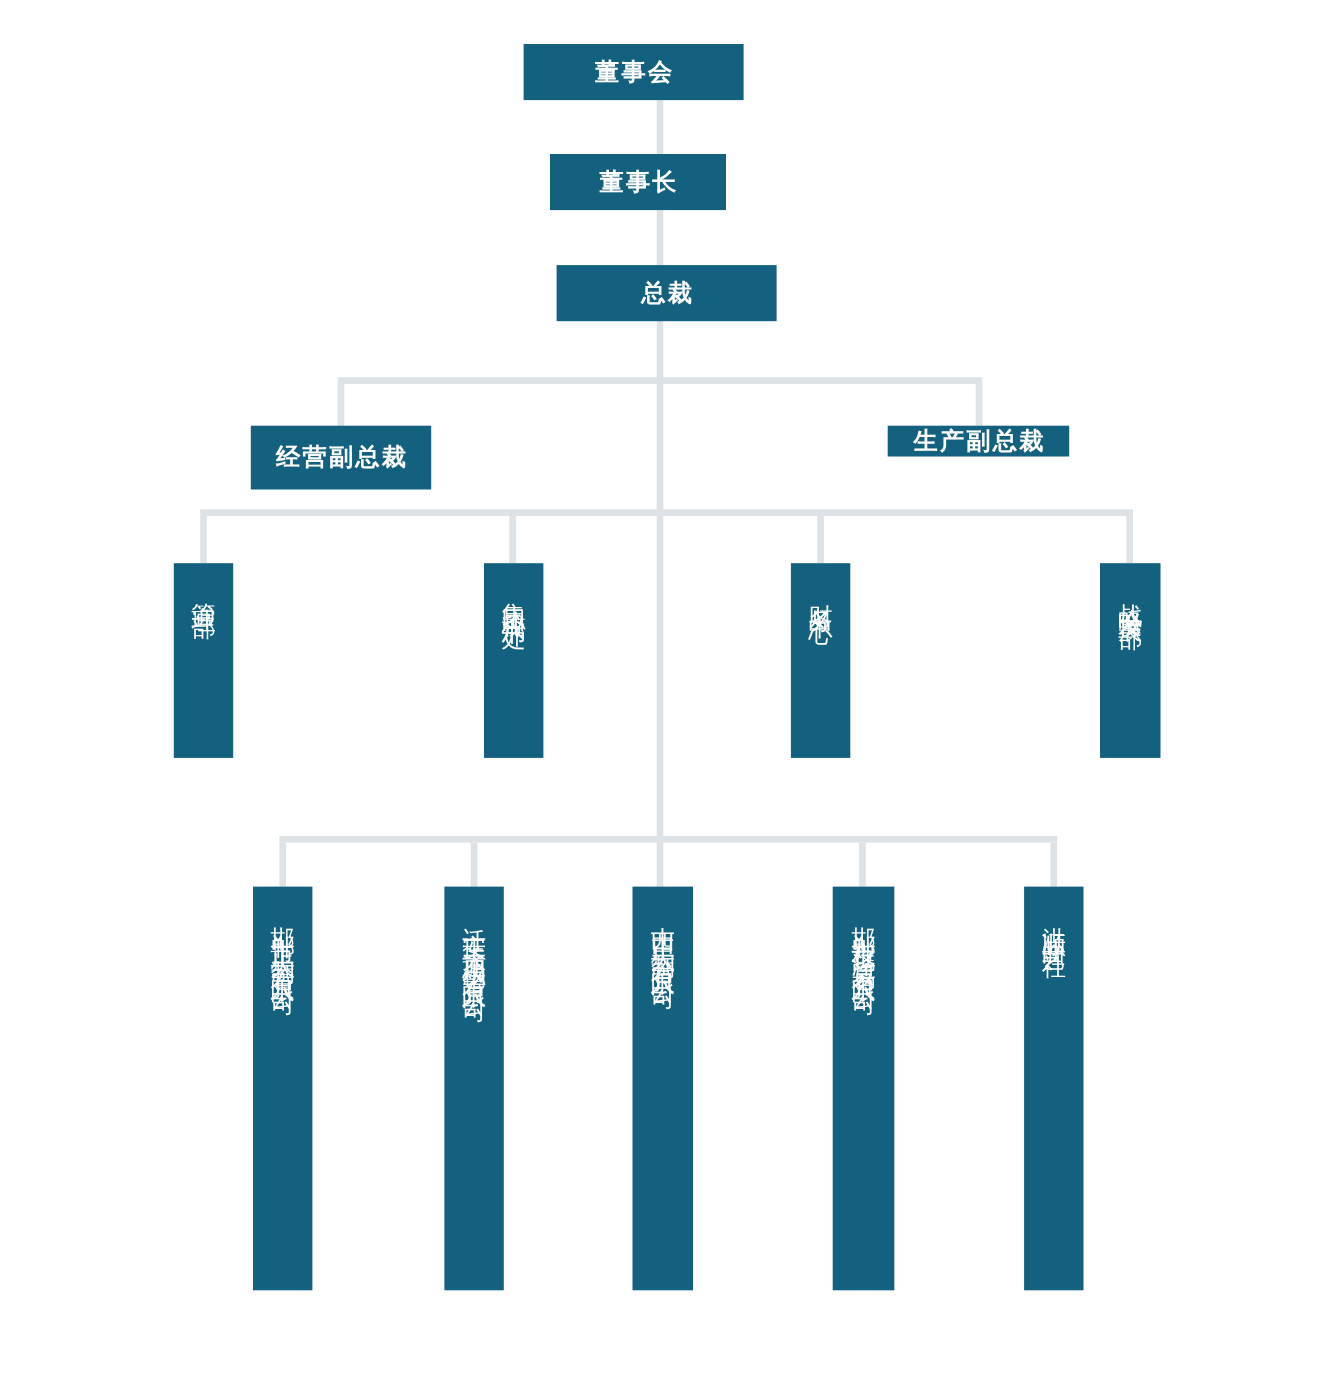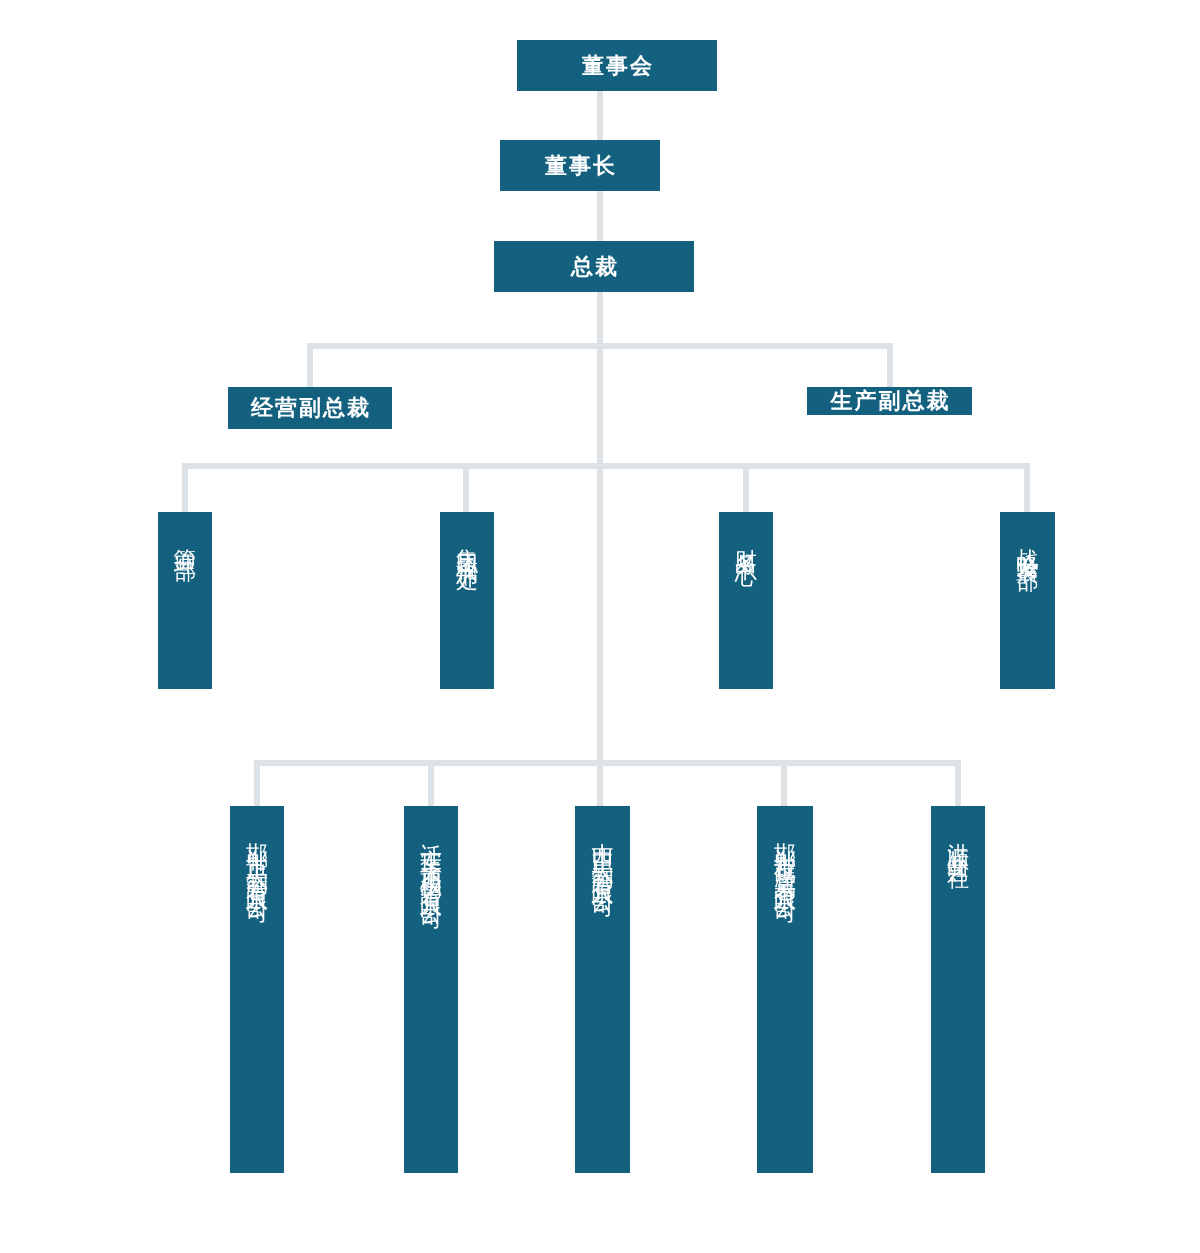--- a/index.html
+++ b/index.html
@@ -71,27 +71,27 @@
   <div class="connector" style="left:463px;top:469px;width:6px;height:43px"></div>
   <div class="connector" style="left:743px;top:469px;width:6px;height:43px"></div>
   <div class="connector" style="left:1024px;top:469px;width:6px;height:43px"></div>
 
   <div class="connector" style="left:254px;top:760px;width:707px;height:6px"></div>
   <div class="connector" style="left:254px;top:766px;width:6px;height:40px"></div>
   <div class="connector" style="left:428px;top:766px;width:6px;height:40px"></div>
   <div class="connector" style="left:781px;top:766px;width:6px;height:40px"></div>
   <div class="connector" style="left:955px;top:766px;width:6px;height:40px"></div>
 
-  <div class="node h-box" style="left:517px;top:40px;width:200px;height:51px">董事会</div>
+  <div class="node h-box" style="left:476px;top:40px;width:200px;height:51px">董事会</div>
 
   <div class="node h-box" style="left:500px;top:140px;width:160px;height:51px">董事长</div>
 
-  <div class="node h-box" style="left:494px;top:241px;width:200px;height:51px">总裁</div>
+  <div class="node h-box" style="left:506px;top:241px;width:200px;height:51px">总裁</div>
 
-  <div class="node h-box" style="left:228px;top:387px;width:164px;height:42px">经营副总裁</div>
+  <div class="node h-box" style="left:228px;top:387px;width:164px;height:58px">经营副总裁</div>
 
   <div class="node h-box" style="left:807px;top:387px;width:165px;height:28px">生产副总裁</div>
 
   <div class="node v-box dept" style="left:158px;top:512px;width:54px;height:177px">
     <span class="v-text">管理部</span>
   </div>
 
   <div class="node v-box dept" style="left:440px;top:512px;width:54px;height:177px">
     <span class="v-text">集团秘书处</span>
   </div>

